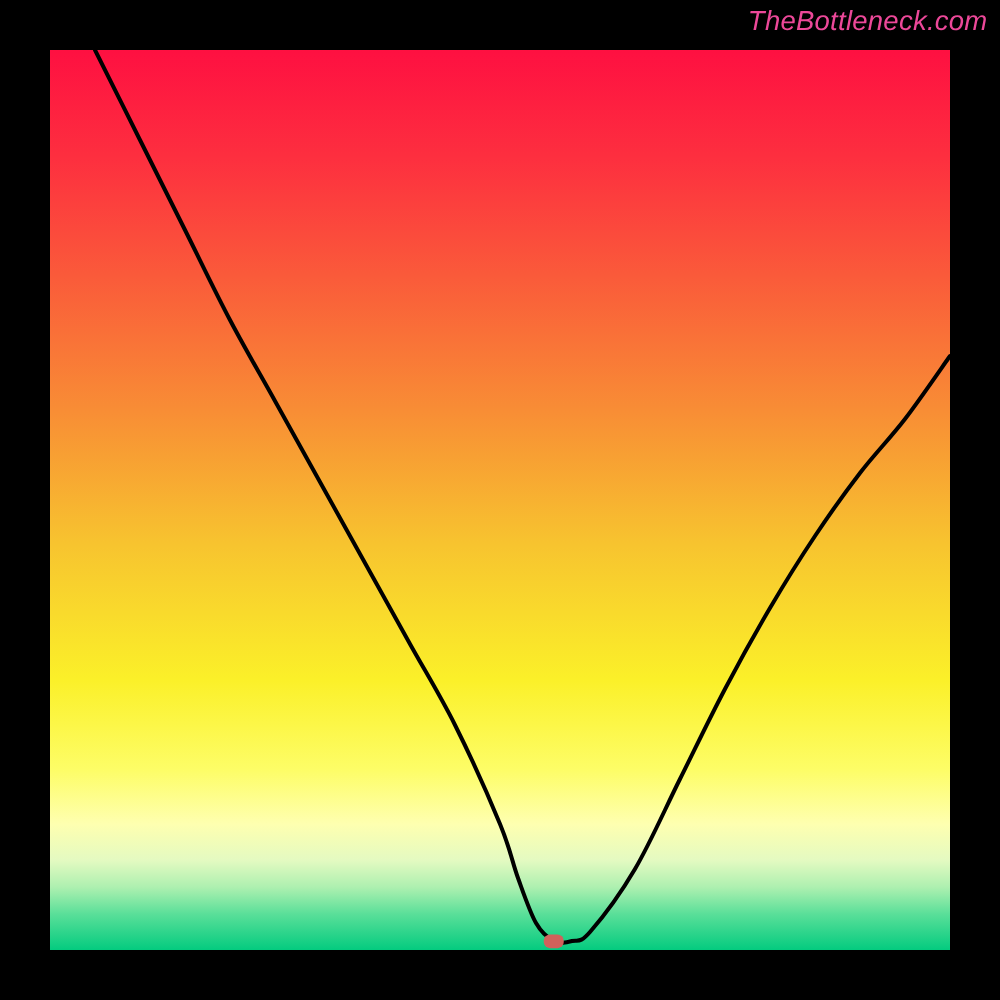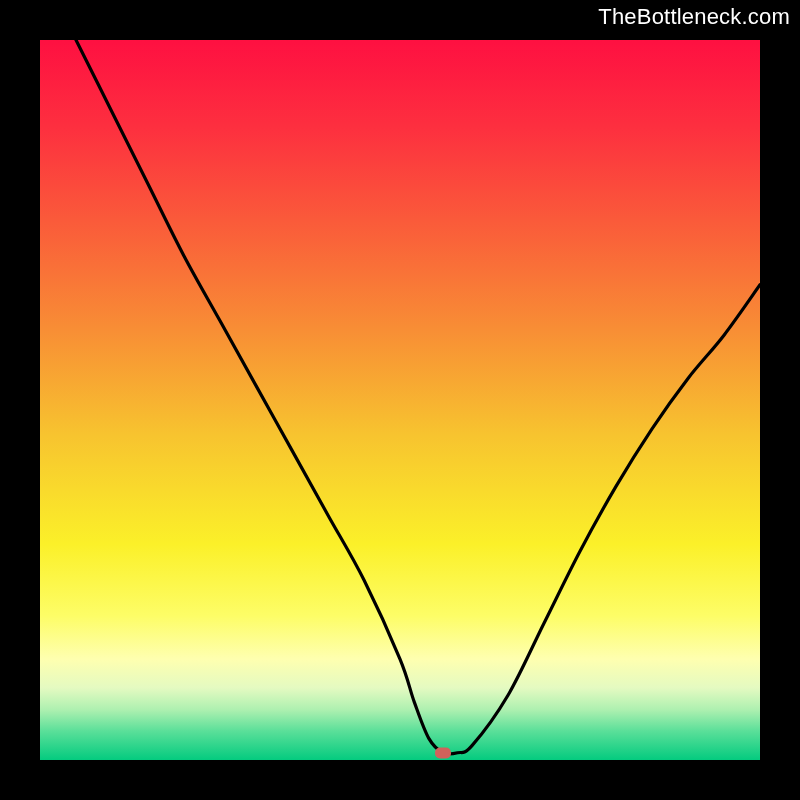--- a/index.html
+++ b/index.html
@@ -14,25 +14,26 @@
   .frame {
     position: relative;
     width: 800px;
     height: 800px;
     background: #000;
   }
   .watermark {
     position: absolute;
     top: 4px;
     right: 10px;
-    color: #ffffff;
+    color: #ec4899;
     font-size: 22px;
     letter-spacing: 0.2px;
     z-index: 5;
     user-select: none;
+    font-style: italic;
   }
   .plot-area {
     position: absolute;
     left: 40px;
     top: 40px;
     width: 720px;
     height: 720px;
     overflow: hidden;
   }
   .gradient-bg {

